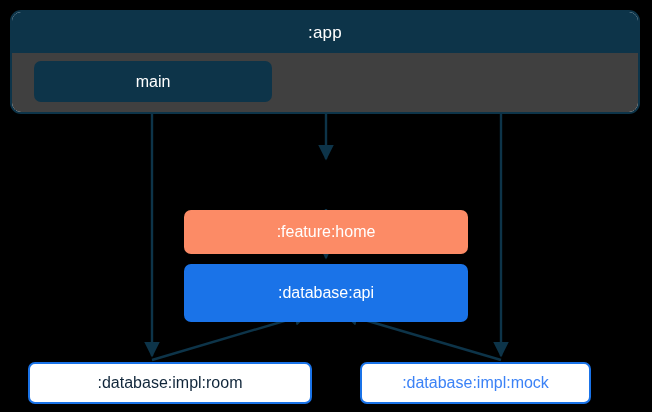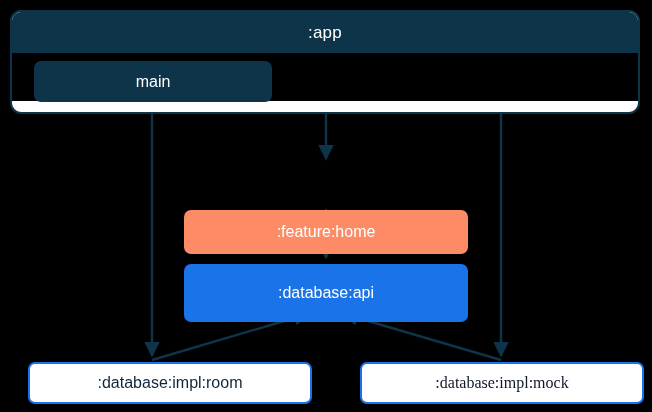--- a/index.html
+++ b/index.html
@@ -45,22 +45,22 @@
     height: 41px;
     background: #0d3449;
     color: #ffffff;
     display: flex;
     align-items: center;
     justify-content: center;
     font-size: 17px;
     letter-spacing: .2px;
   }
   .app-body {
-    height: 48px;
-    background: #000000;
+    height: 59px;
+    background: #404040;
     display: flex;
     align-items: center;
     position: relative;
   }
 
   
   .node {
     position: absolute;
     display: flex;
     align-items: center;
@@ -108,26 +108,25 @@
     top: 362px;
     width: 284px;
     height: 42px;
     background: #ffffff;
     color: #10263a;
     border: 2px solid #1a73e8;
   }
   .node-impl-mock {
     left: 360px;
     top: 362px;
-    width: 284px;
+    width: 231px;
     height: 42px;
     background: #ffffff;
-    color: #0f172a;
+    color: #3b82f6;
     border: 2px solid #1a73e8;
-    font-family: Liberation Serif, serif;
   }
 </style>
 </head>
 <body>
 
 <div id="stage">
 
   <svg id="edges" viewBox="0 0 652 412" width="652" height="412" xmlns="http://www.w3.org/2000/svg">
     <defs>
       <marker id="arrow" viewBox="0 0 10 10" refX="9" refY="5" markerWidth="6.5" markerHeight="6.5" orient="auto-start-reverse">

